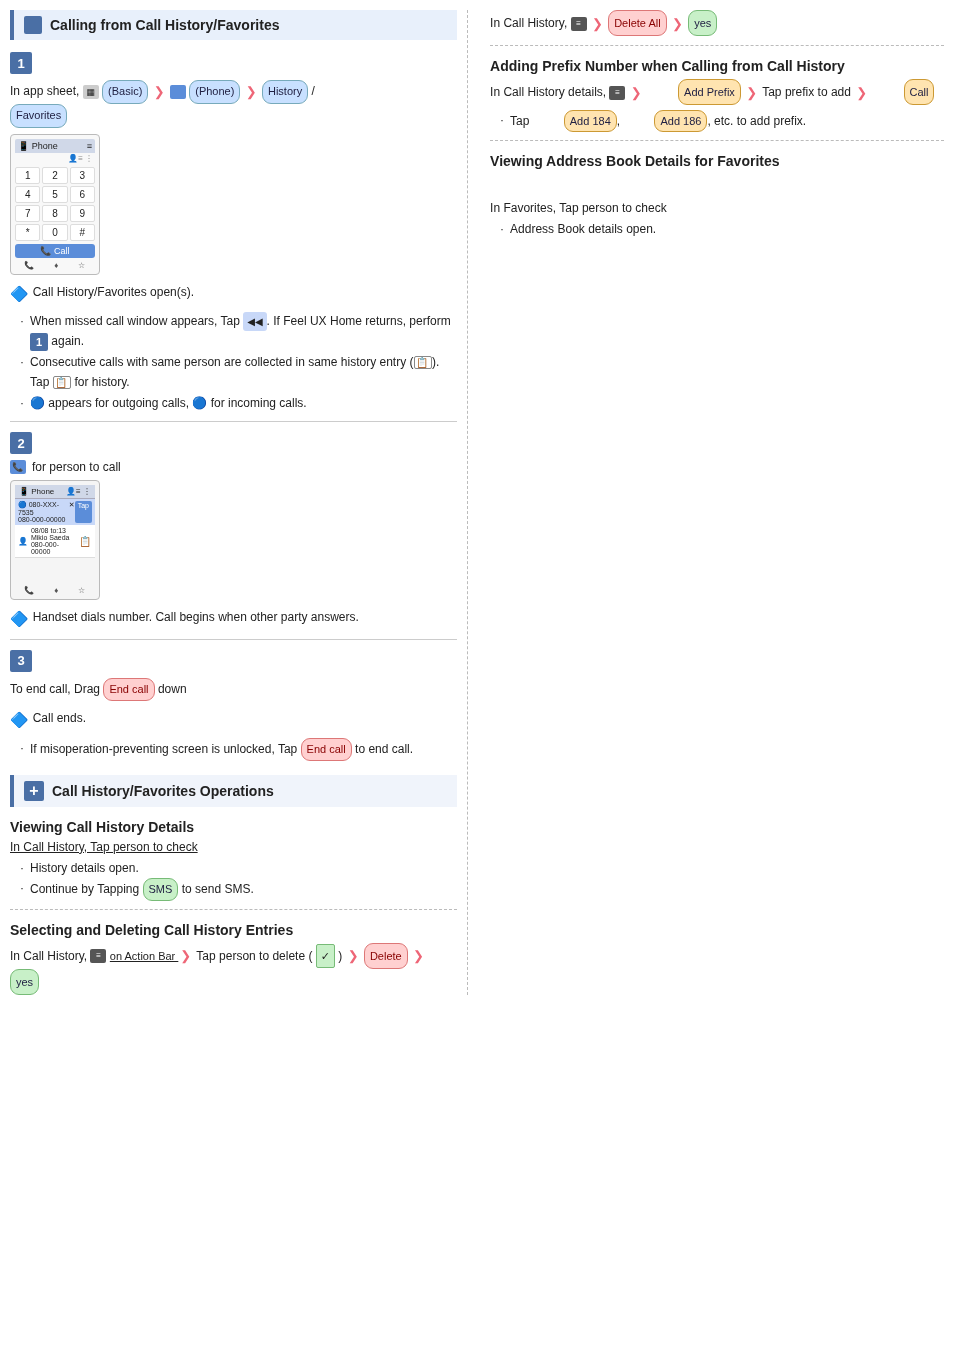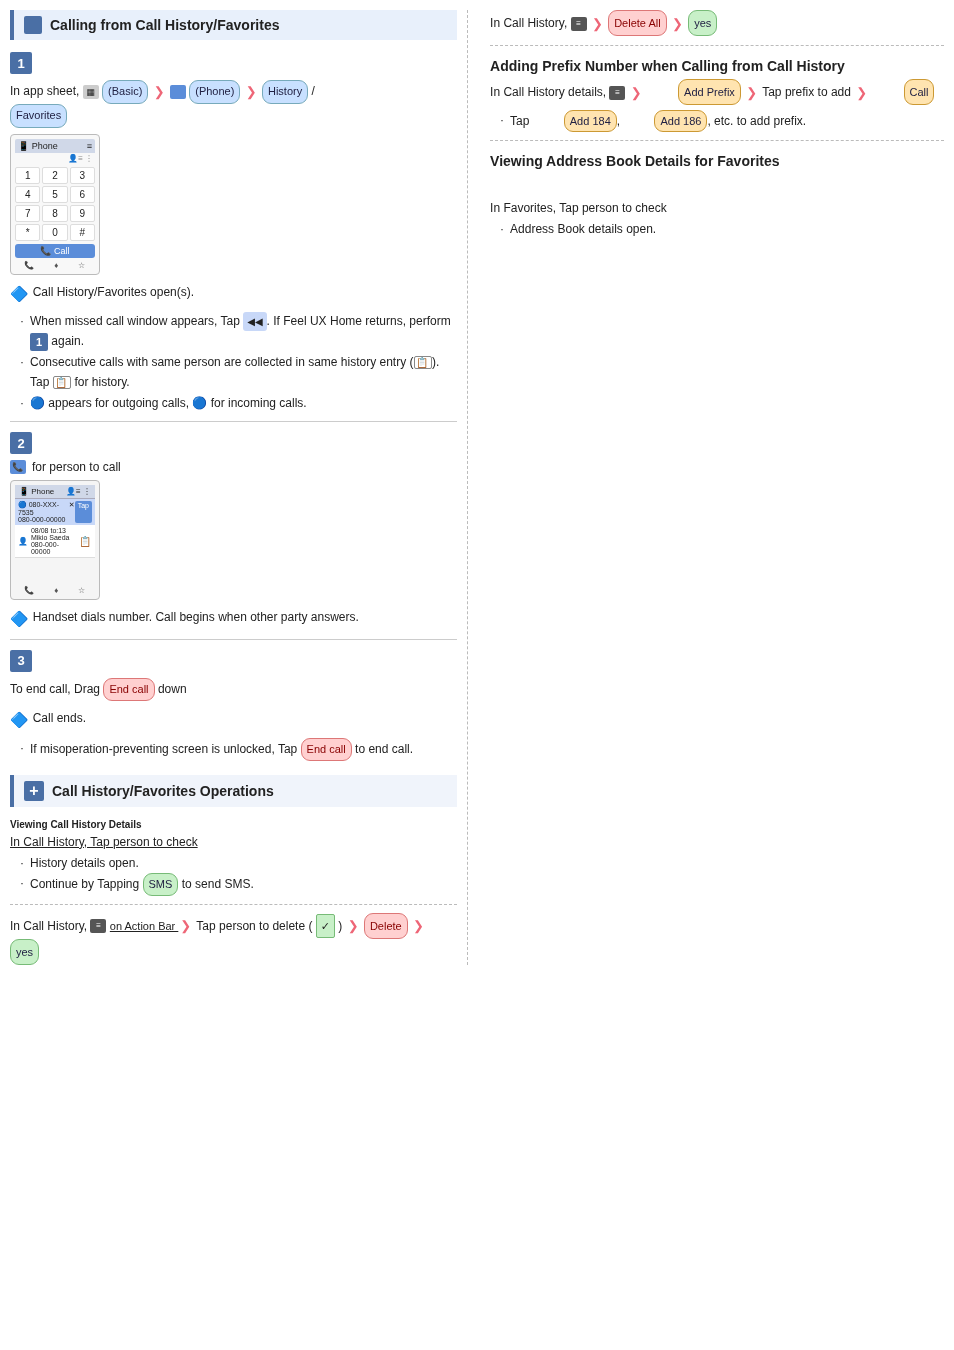--- a/index.html
+++ b/index.html
@@ -164,21 +164,21 @@
       list-style: none;
       padding-left: 10px;
       position: relative;
     }
     .bullet-block li::before {
       content: "·";
       position: absolute;
       left: 0;
     }
     .sub-section-title {
-      font-size: 10px;
+      font-size: 14px;
       font-weight: bold;
       margin: 12px 0 5px 0;
       color: #222;
     }
     .sub-section-divider {
       border: none;
       border-bottom: 1px dashed #bbb;
       margin: 8px 0;
     }
     .right-col .sub-section-title {
@@ -406,20 +406,21 @@
       <div class="sub-section-title">Viewing Call History Details</div>
       <div style="font-size:12px;text-decoration:underline;">
         <span>In Call History, Tap person to check</span>
       </div>
       <ul class="bullet-block">
         <li>History details open.</li>
         <li>Continue by Tapping <span class="inline-badge green">SMS</span> to send SMS.</li>
       </ul>
       <hr class="sub-section-divider">
 
+      <div class="sub-section-title">Selecting and Deleting Call History Entries</div>
       <div style="font-size:12px; line-height:2;">
         <span>In Call History,</span>
         <span style="display:inline-block;width:16px;height:14px;background:#555;border-radius:2px;color:#fff;font-size:8px;text-align:center;line-height:14px;vertical-align:middle;">≡</span>
         <span style="font-size:11px;text-decoration:underline;"> on Action Bar </span>
         <span class="arrow-icon">❯</span>
         Tap person to delete (
         <span class="checkmark-badge">✓</span>
         )
         <span class="arrow-icon">❯</span>
         <span class="inline-badge red">Delete</span>

